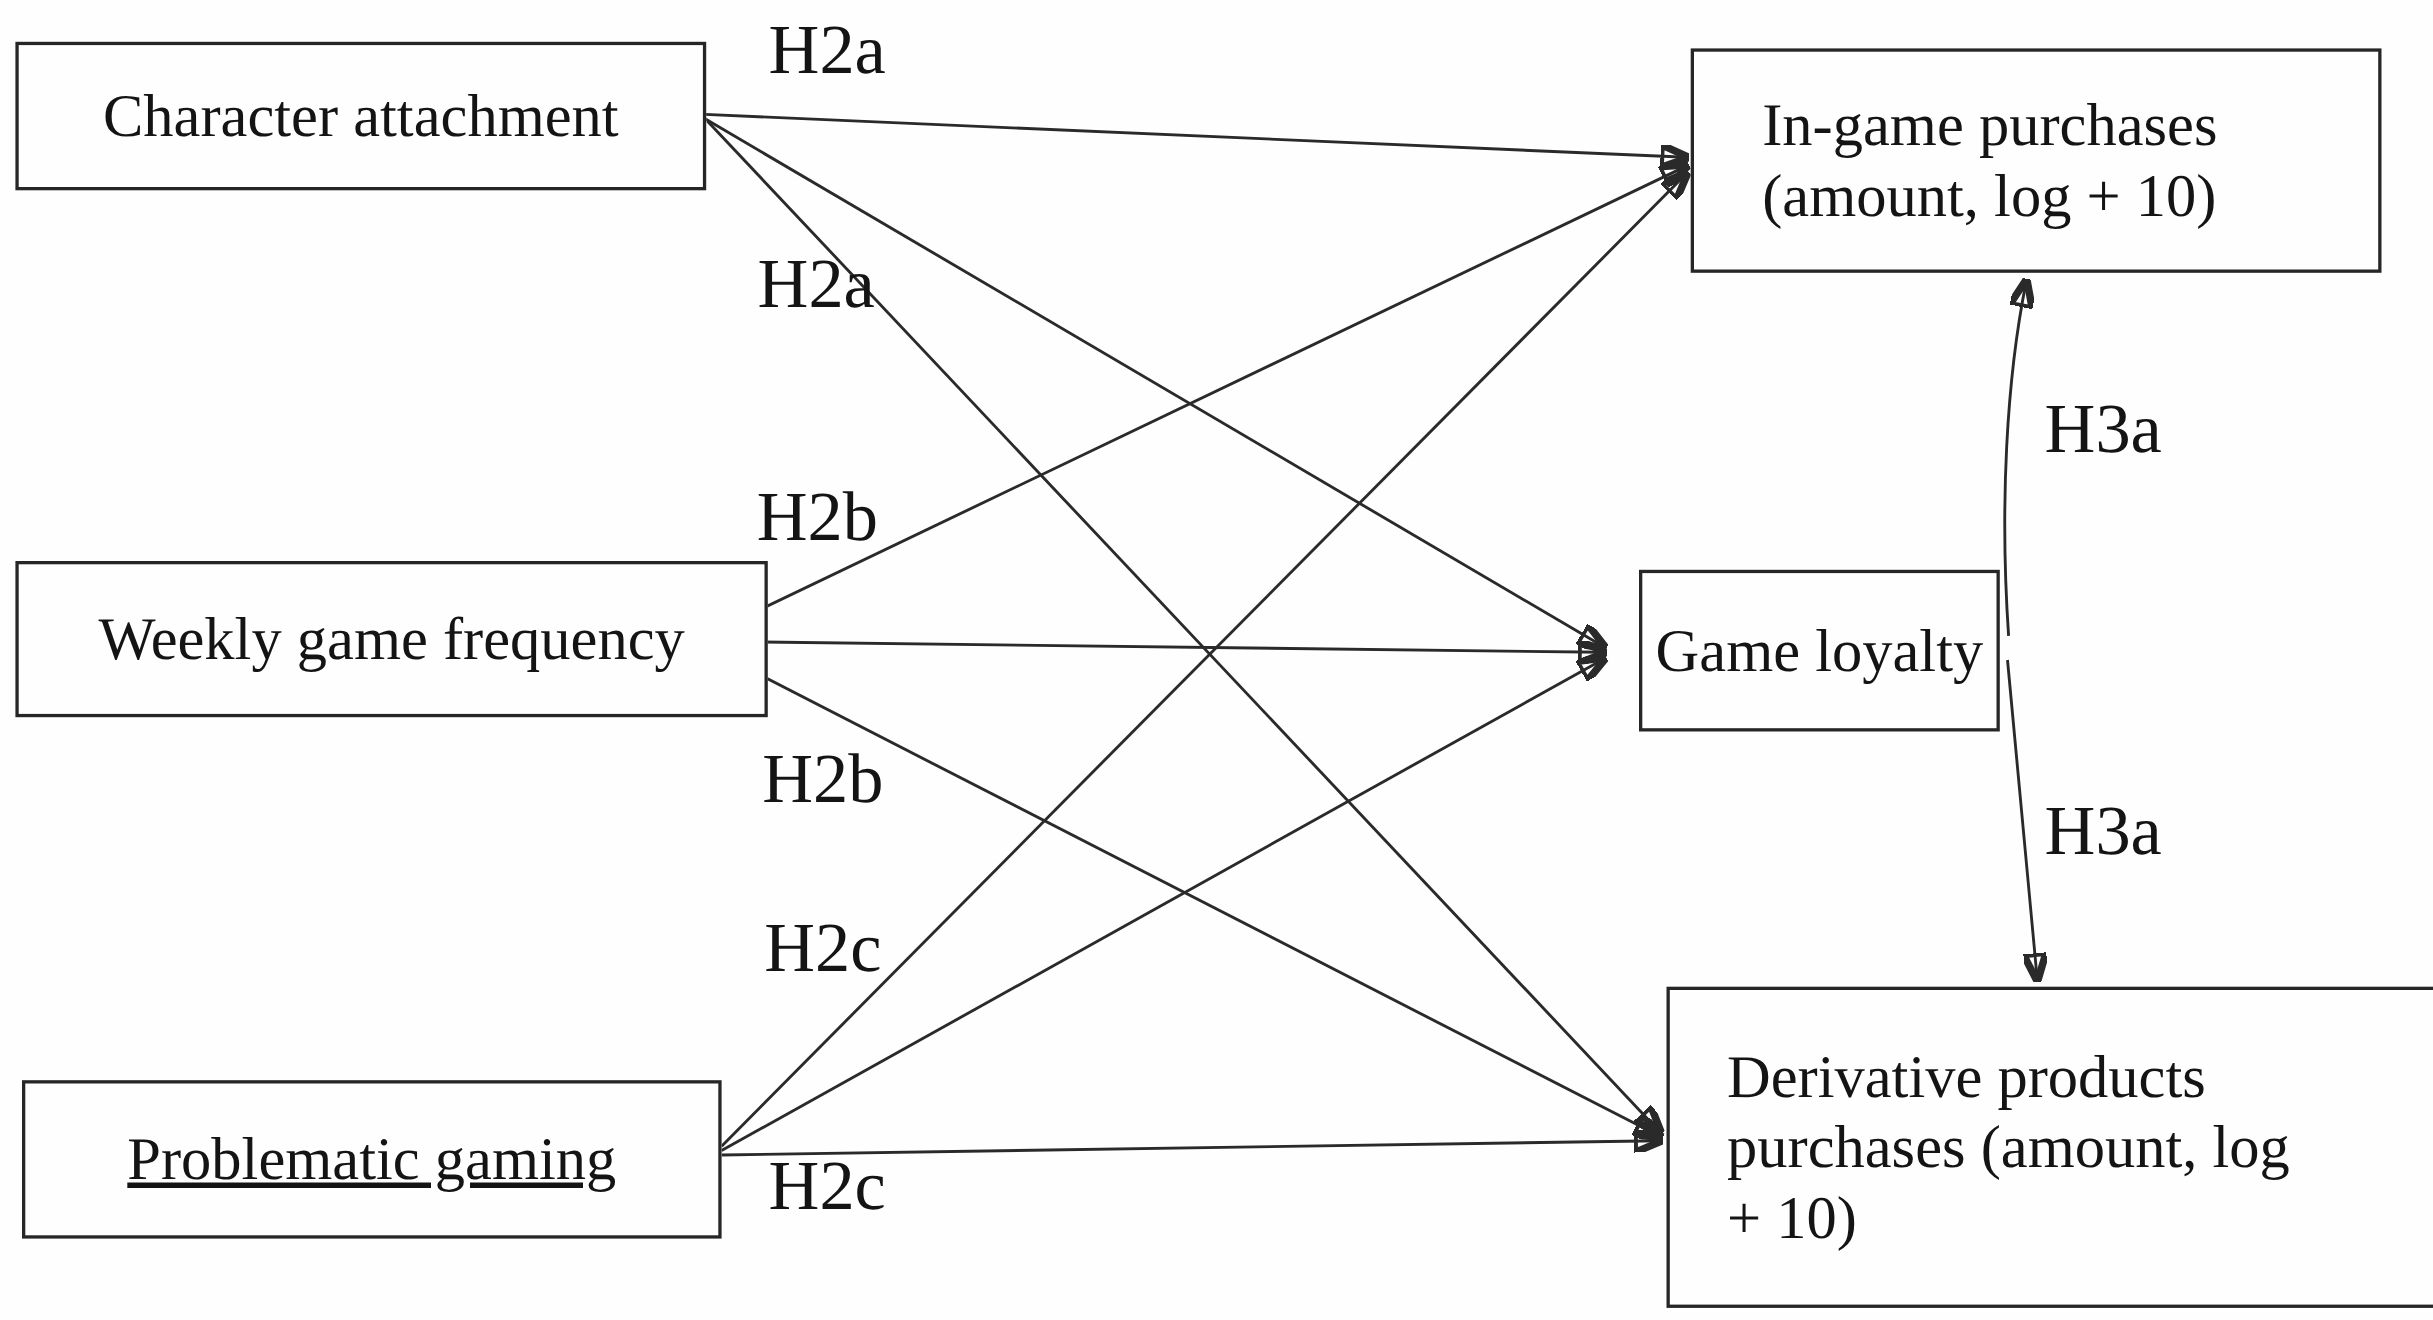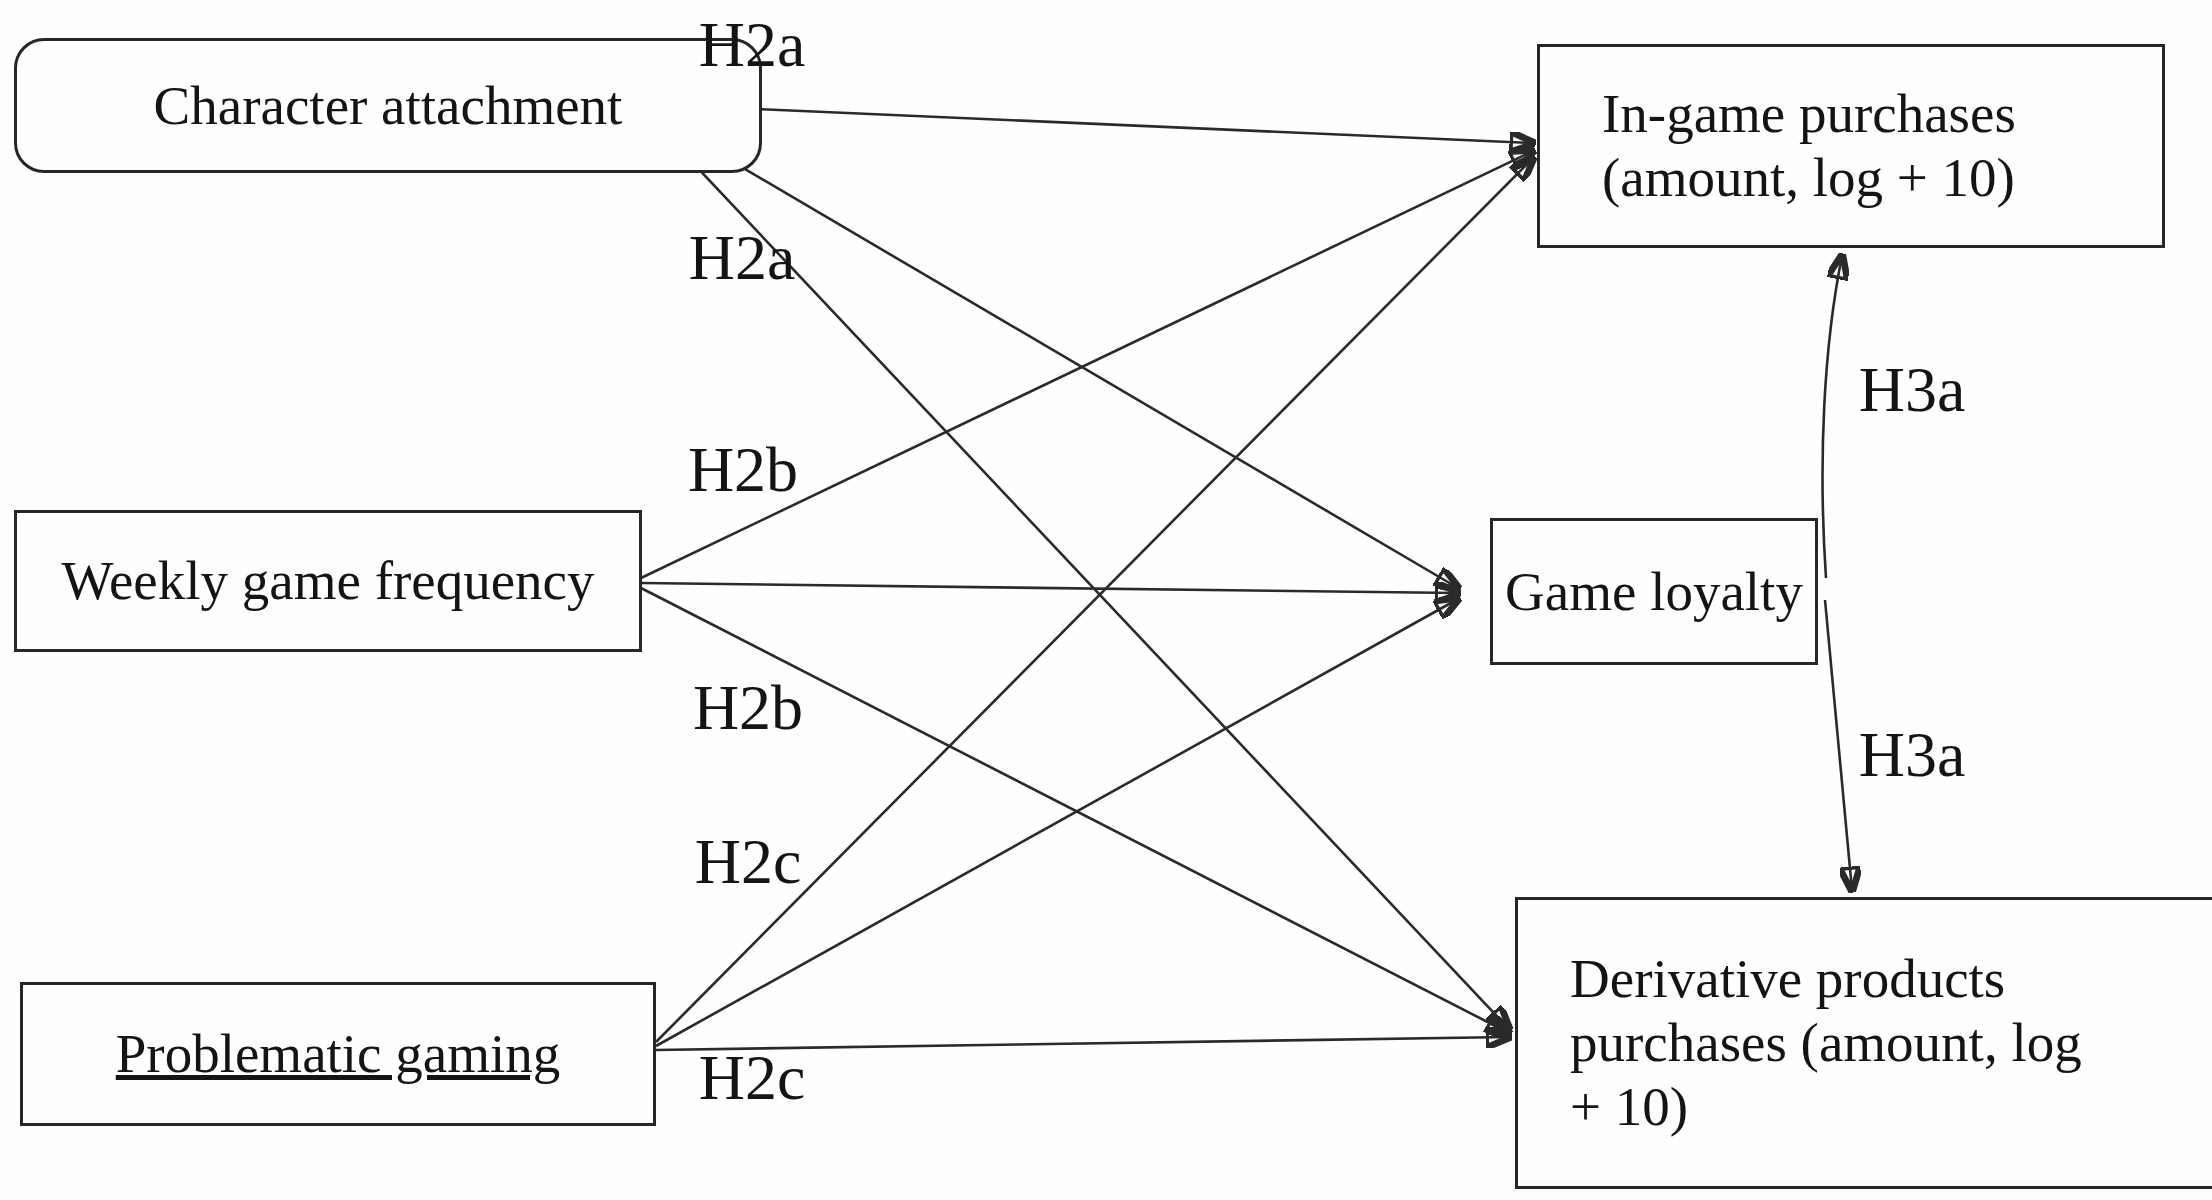--- a/index.html
+++ b/index.html
@@ -17,22 +17,22 @@
     position:absolute;
     box-sizing:border-box;
     border:3px solid #262626;
     background:#fefefe;
     display:flex;align-items:center;
     font-size:55px;line-height:1.16;
     white-space:pre-line;
   }
   .node.center{justify-content:center;text-align:center;}
   .node.left{justify-content:flex-start;text-align:left;}
-  .n-char   {left:14px;  top:38px;  width:748px; height:135px;border-radius:30px;}
-  .n-weekly {left:14px;  top:510px; width:628px; height:142px;}
+  .n-char   {left:14px;  top:38px;  width:628px; height:135px;}
+  .n-weekly {left:14px;  top:510px; width:684px; height:142px;}
   .n-prob   {left:20px;  top:982px; width:636px; height:144px;text-decoration:underline;}
   .n-ingame {left:1537px;top:44px;  width:628px; height:204px; padding-left:62px;}
   .n-loyal  {left:1462px;top:518px; width:328px; height:147px;margin-left:28px;}
   .n-deriv  {left:1515px;top:897px; width:764px; height:292px; padding-left:52px;}
   .edge-label{
     position:absolute;
     transform:translate(-50%,-50%);
     font-size:64px;white-space:nowrap;
   }
   .l-h2a-top   {left:752px; top:45px;}

